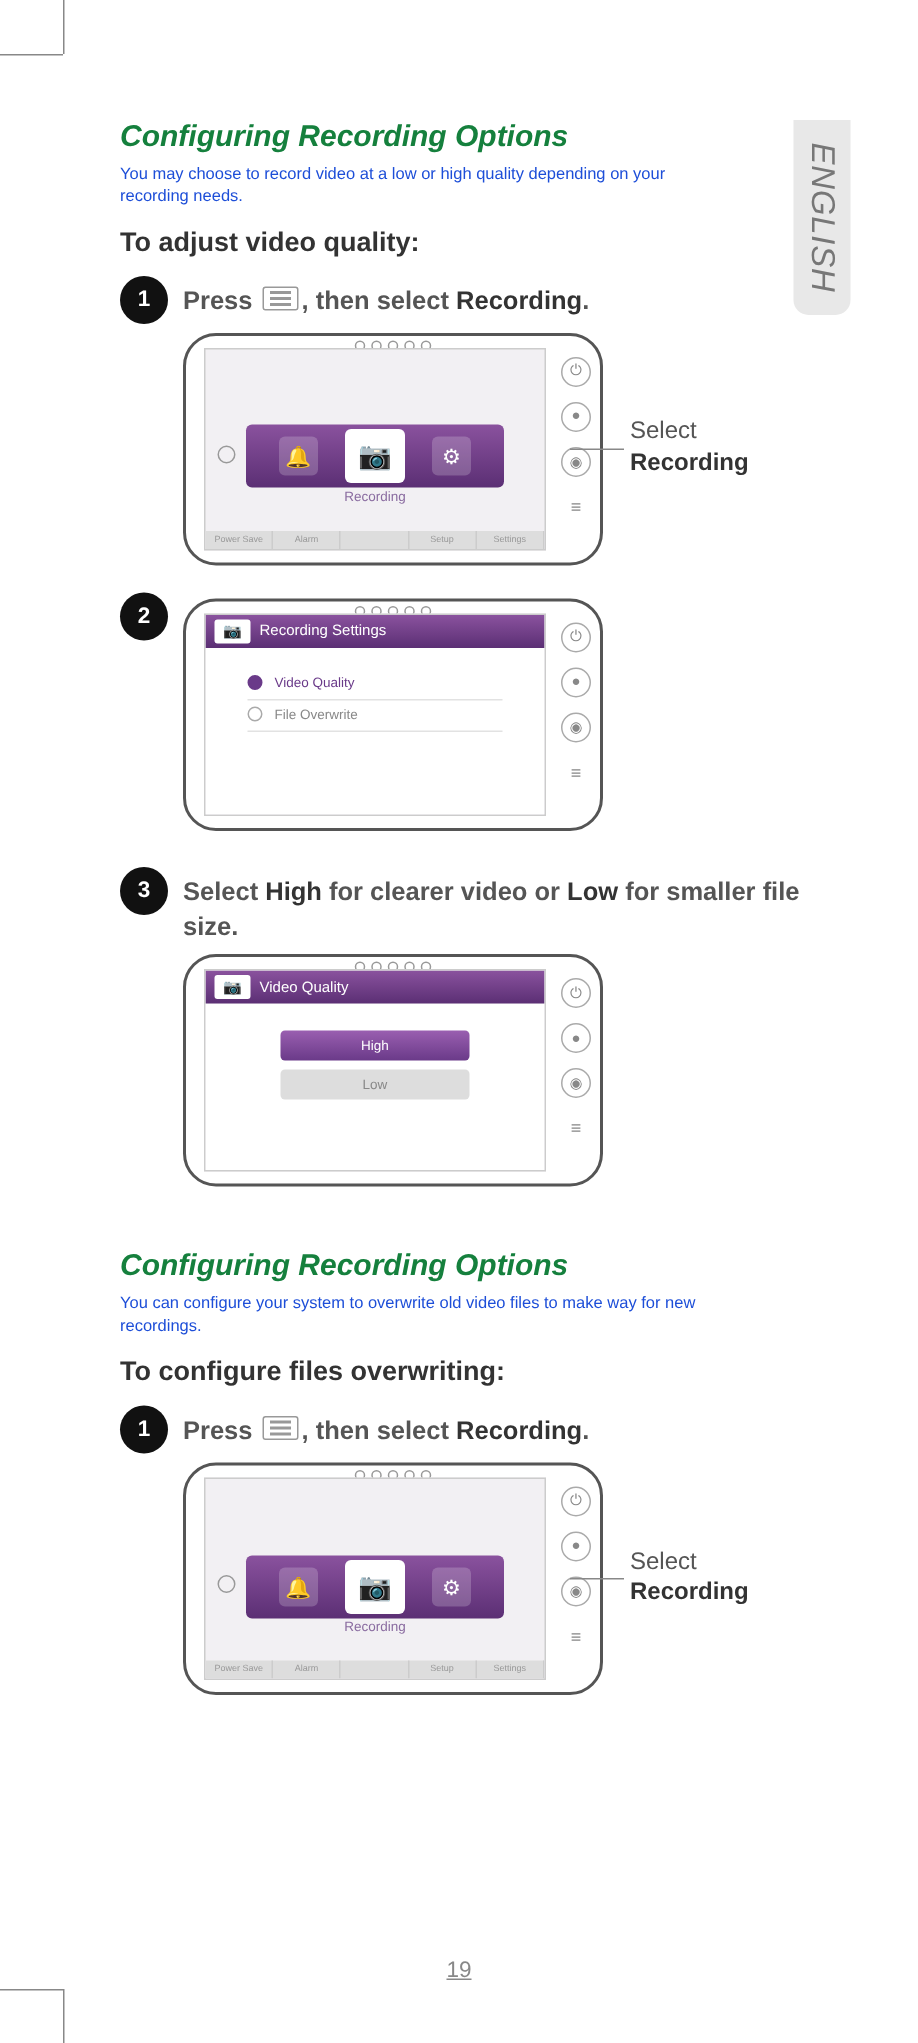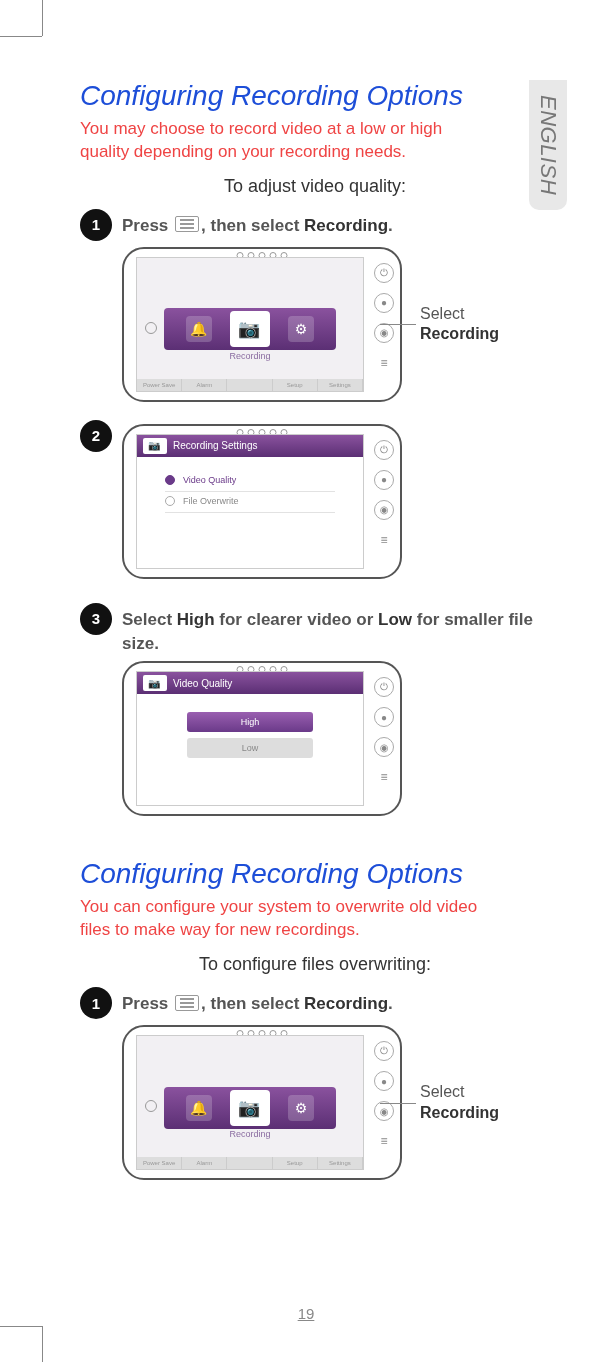--- a/index.html
+++ b/index.html
@@ -40,38 +40,37 @@
     transform: rotate(90deg);
     font-style: italic;
     font-size: 22px;
     color: #777;
     white-space: nowrap;
     letter-spacing: 0.5px;
   }
 
   h2.section-title {
     font-style: italic;
-    font-weight: normal;
+    font-weight: bold;
+    color: #15803d;
+    font-size: 20px;
+    margin-bottom: 6px;
+  }
+  .intro {
+    font-size: 11px;
     color: #1d4ed8;
-    font-size: 28px;
-    margin-bottom: 6px;
-  }
-  .intro {
-    font-size: 17px;
-    color: #ef4444;
     line-height: 1.35;
     margin-bottom: 12px;
     max-width: 400px;
   }
   .subhead {
-    font-weight: normal;
+    font-weight: bold;
     color: #333;
     font-size: 18px;
     margin-bottom: 12px;
-    text-align: center;
   }
 
   .step {
     display: flex;
     align-items: flex-start;
     margin-bottom: 6px;
   }
   .badge {
     flex: none;
     width: 32px;

